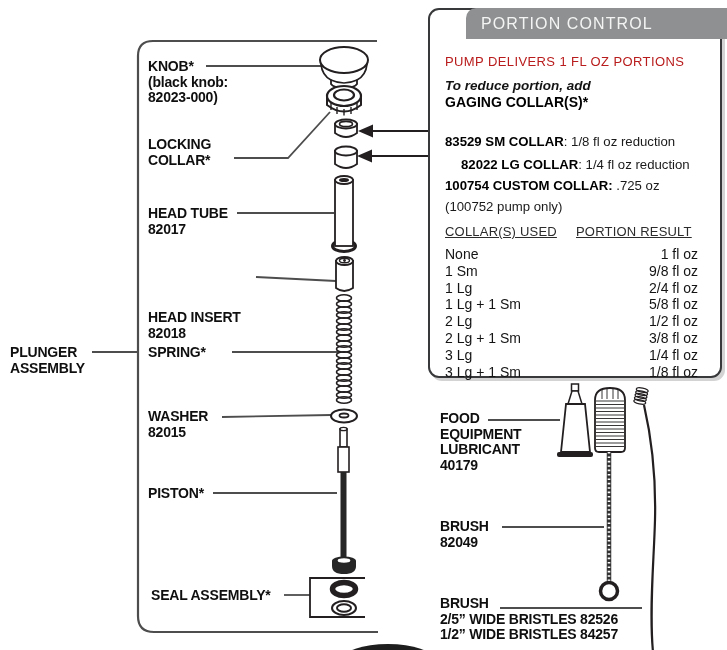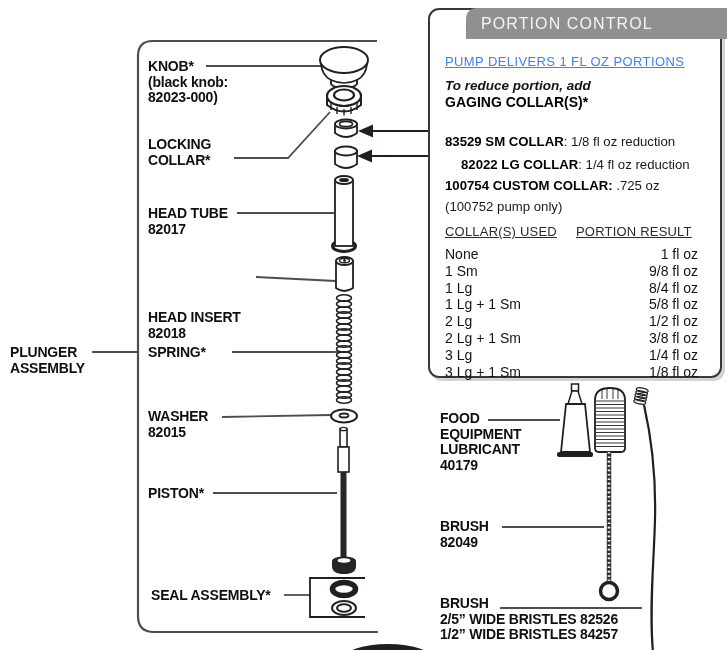--- a/index.html
+++ b/index.html
@@ -16,21 +16,21 @@
     background:#fff;border:2px solid #38393b;border-radius:11px;
     box-shadow:3px 3px 0 rgba(130,130,130,0.35);
   }
   .panel-header{
     position:absolute;left:-2px;top:-2px;width:294px;height:31px;box-sizing:border-box;
     background:#8e9091;border-radius:10px 10px 0 0;
     display:flex;align-items:center;padding-left:15px;margin-left:38px;
   }
   .panel-title{color:#f4f4f4;font-size:16px;letter-spacing:1.1px;font-weight:400;}
   .p-abs{position:absolute;left:15px;white-space:nowrap;}
-  .p-sub{top:44px;font-size:13px;letter-spacing:0.4px;color:#3b82f6;text-decoration:underline;}
+  .p-sub{top:44px;font-size:13px;letter-spacing:0.4px;color:#b91c1c;}
   .p-reduce1{top:68px;font-size:13.5px;font-style:italic;font-weight:700;color:#141414;}
   .p-reduce2{top:84px;font-size:14px;font-weight:700;color:#000;}
   .p-collar{font-size:13.2px;color:#1a1a1a;}
   .p-collar b{color:#000;}
   .p-c1{top:124px;} .p-c2{top:147px;margin-left:16px;} .p-c3{top:168px;}
   .p-note{top:189px;font-size:13.2px;color:#1a1a1a;}
   .tbl-head{top:214px;font-size:13px;color:#2b2b2b;letter-spacing:0.2px;}
   .tbl-head span{text-decoration:underline;}
   .tbl-head .c2{position:absolute;left:131px;}
   .tbl-rows{position:absolute;left:15px;top:236px;width:253px;font-size:14px;color:#141414;}
@@ -289,21 +289,21 @@
       <div class="tbl-row">
           <span>None</span>
           <span>1 fl oz</span>
         </div>
       <div class="tbl-row">
           <span>1 Sm</span>
           <span>9/8 fl oz</span>
         </div>
       <div class="tbl-row">
           <span>1 Lg</span>
-          <span>8/4 fl oz</span>
+          <span>2/4 fl oz</span>
         </div>
       <div class="tbl-row">
           <span>1 Lg + 1 Sm</span>
           <span>5/8 fl oz</span>
         </div>
       <div class="tbl-row">
           <span>2 Lg</span>
           <span>1/2 fl oz</span>
         </div>
       <div class="tbl-row">

